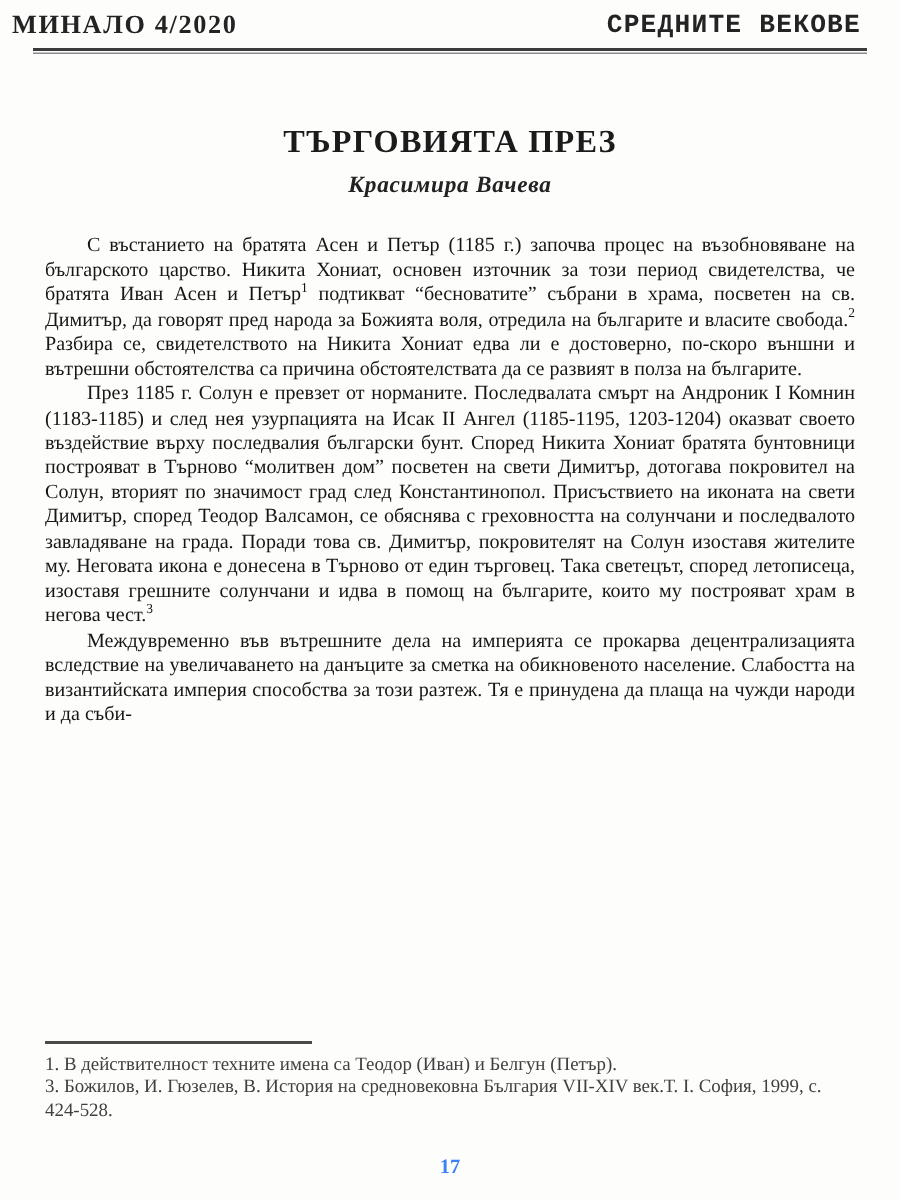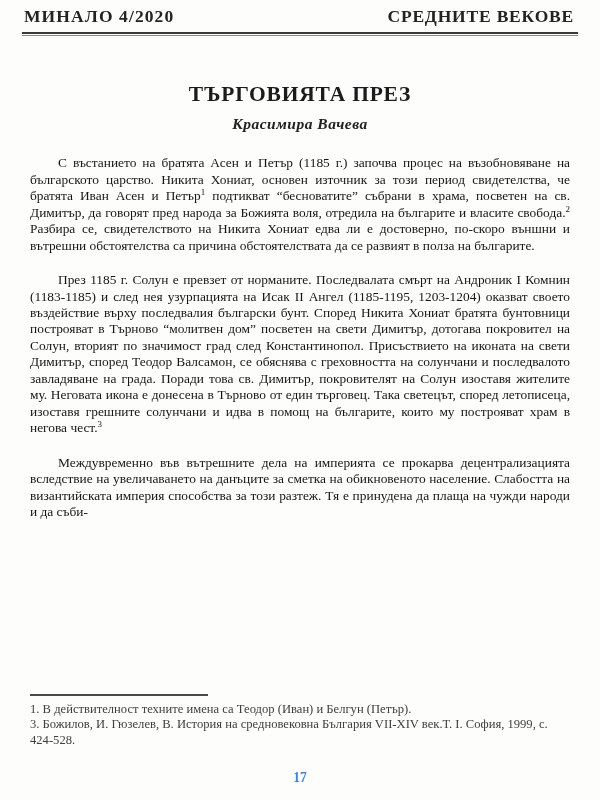--- a/index.html
+++ b/index.html
@@ -23,37 +23,38 @@
     box-sizing: border-box;
     padding: 0;
     background: #fdfdfc;
   }
 
   
   .running-head {
     display: flex;
     justify-content: space-between;
     align-items: flex-end;
-    padding: 6px 26px 2px 24px;
+    padding: 6px 26px 2px 8px;
     box-sizing: border-box;
   }
   .running-head .rh-left,
   .running-head .rh-right {
     font-family: "Liberation Serif", "DejaVu Serif", serif;
     font-weight: bold;
     font-size: 17.5px;
     letter-spacing: 0.6px;
     color: #232323;
     white-space: nowrap;
   }
   .running-head .rh-left {
     letter-spacing: 1.1px;
   }
   .running-head .rh-right {
     letter-spacing: 0.8px;
+    font-family: Liberation Mono, monospace;
   }
   .head-rule {
     height: 2px;
     background: #3a3a3a;
     margin: 3px 22px 0 22px;
   }
   .head-rule-thin {
     height: 1px;
     background: #8c8c8c;
     margin: 1px 22px 0 22px;
@@ -95,21 +96,21 @@
     font-size: 13.4px;
     line-height: 16.45px;
     color: #161616;
     hyphens: manual;
   }
   .body-col p {
     margin: 0;
     text-indent: 28px;
   }
   .body-col p + p {
-    margin-top: 18px;
+    margin-top: 0;
   }
   sup.fn {
     font-size: 9px;
     vertical-align: super;
     line-height: 0;
   }
 
   
   .footnotes {
     position: absolute;

